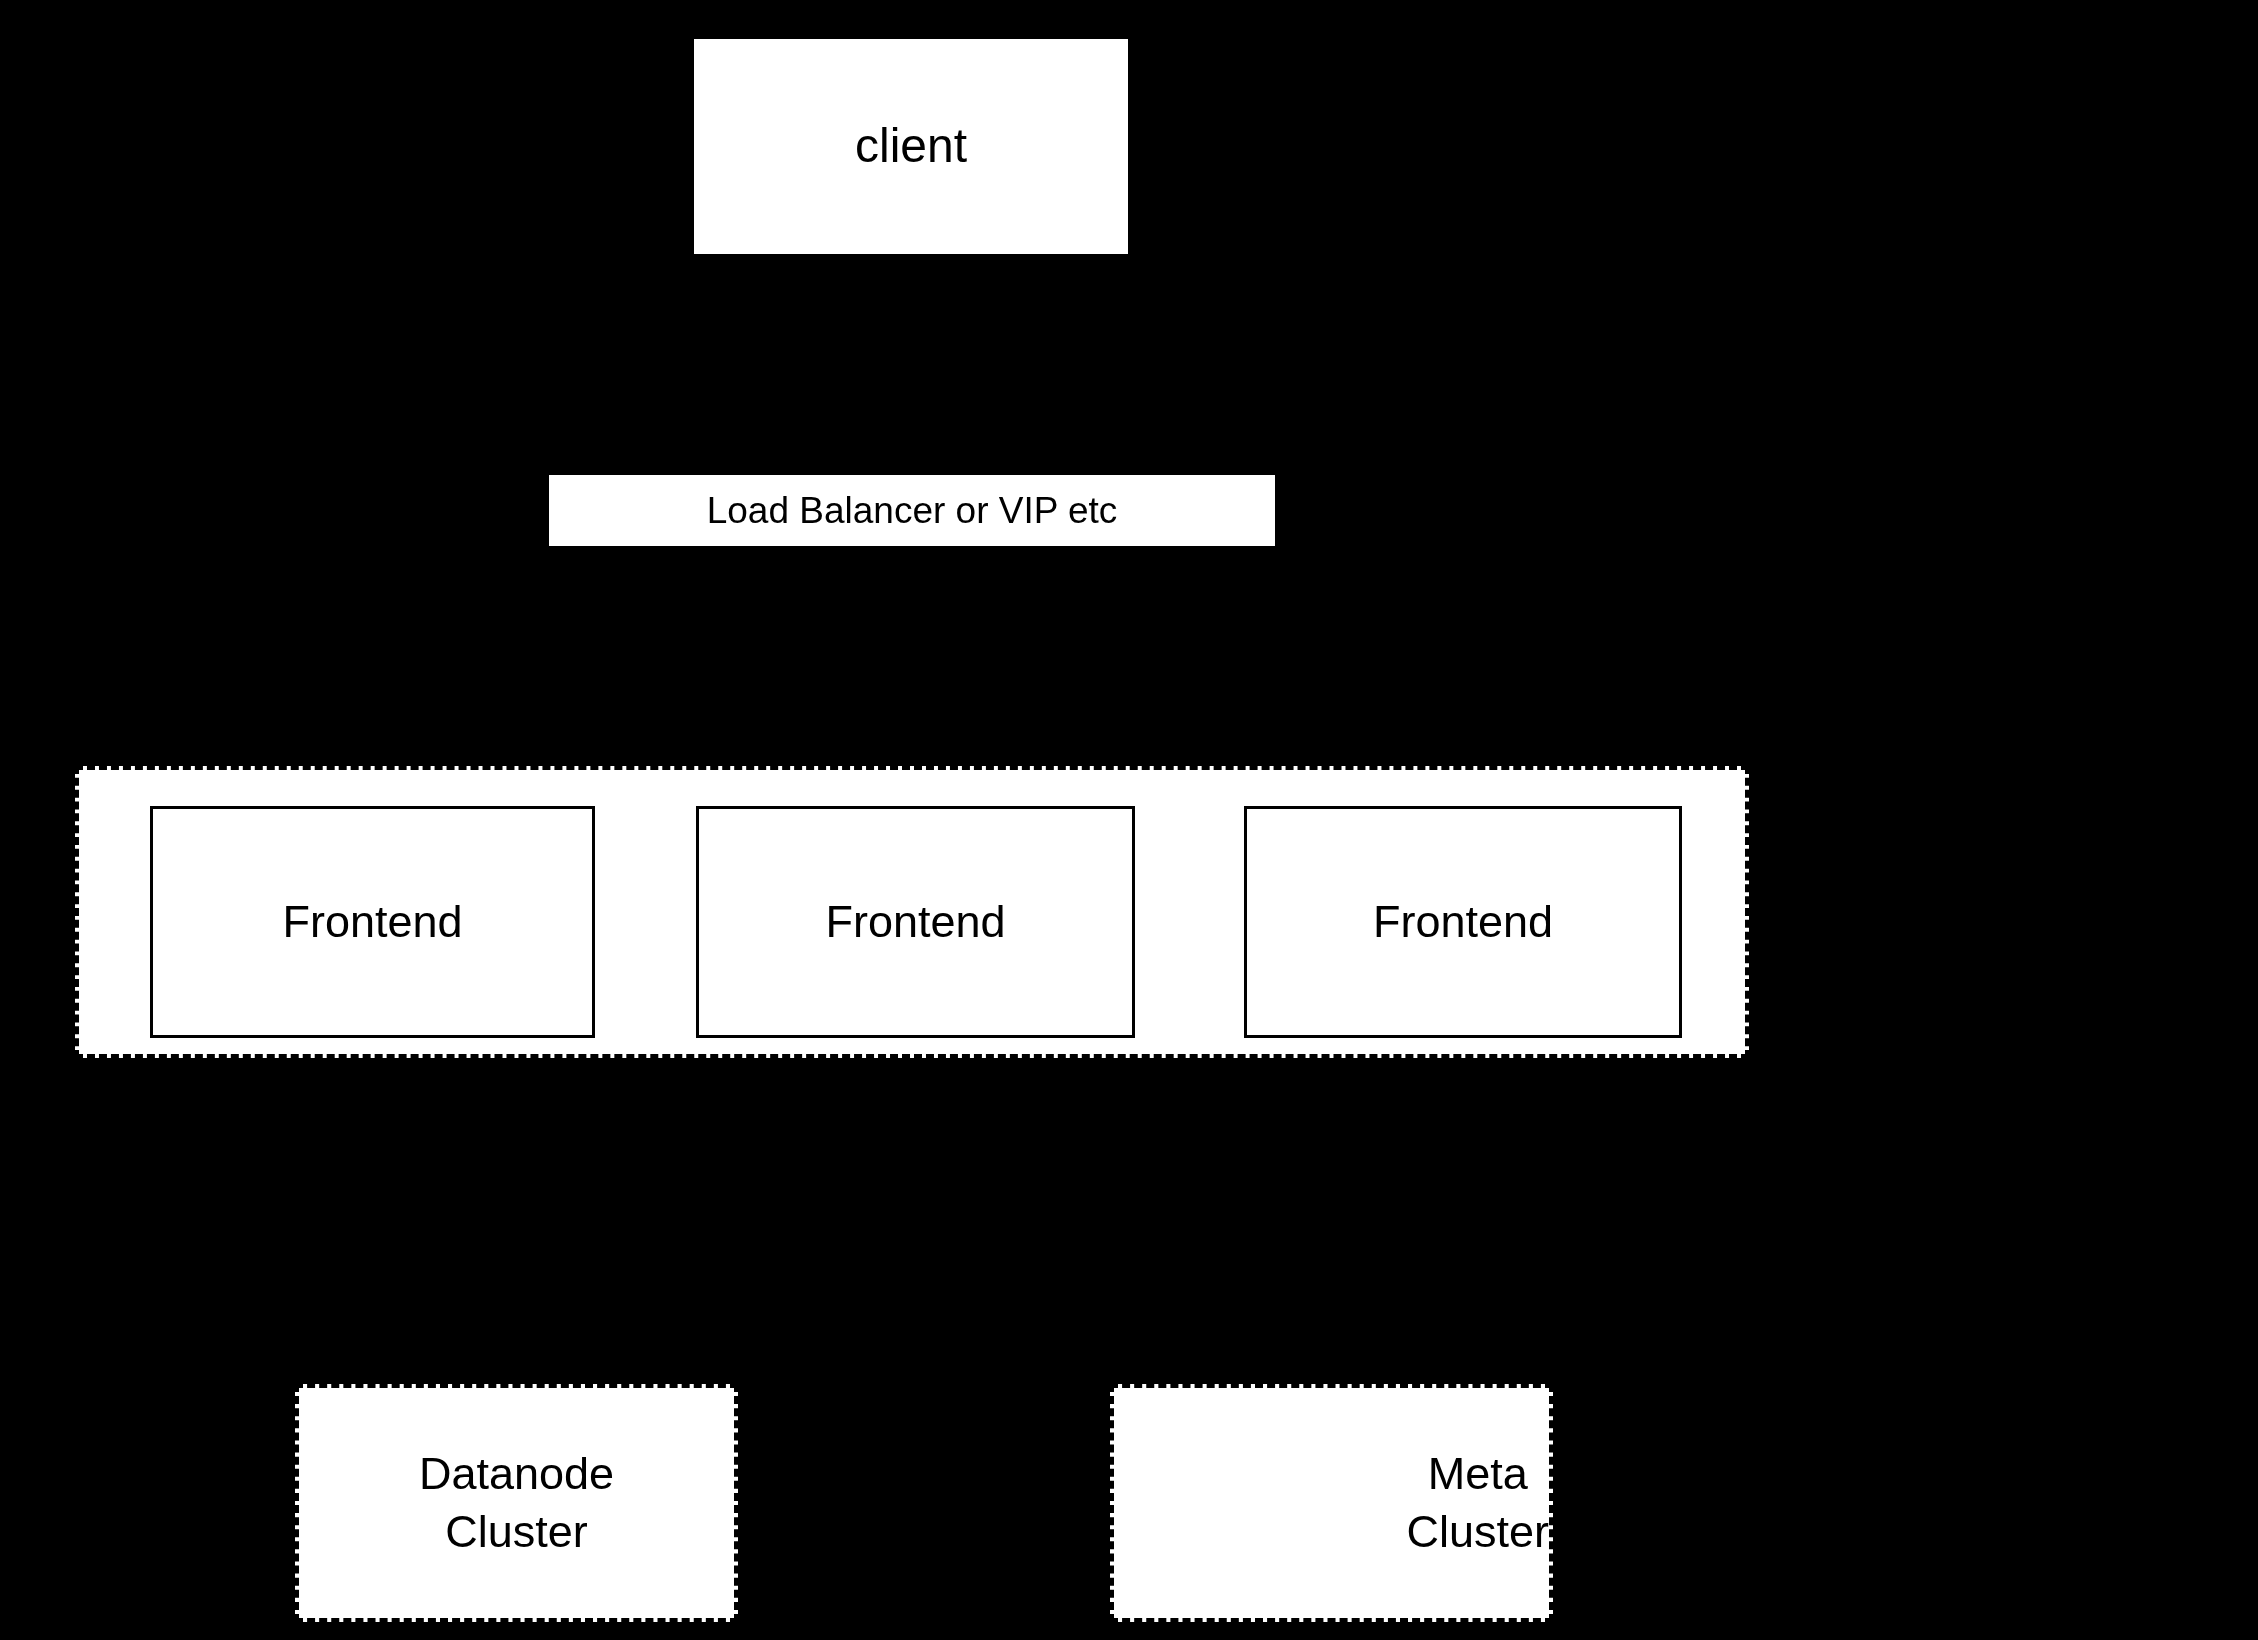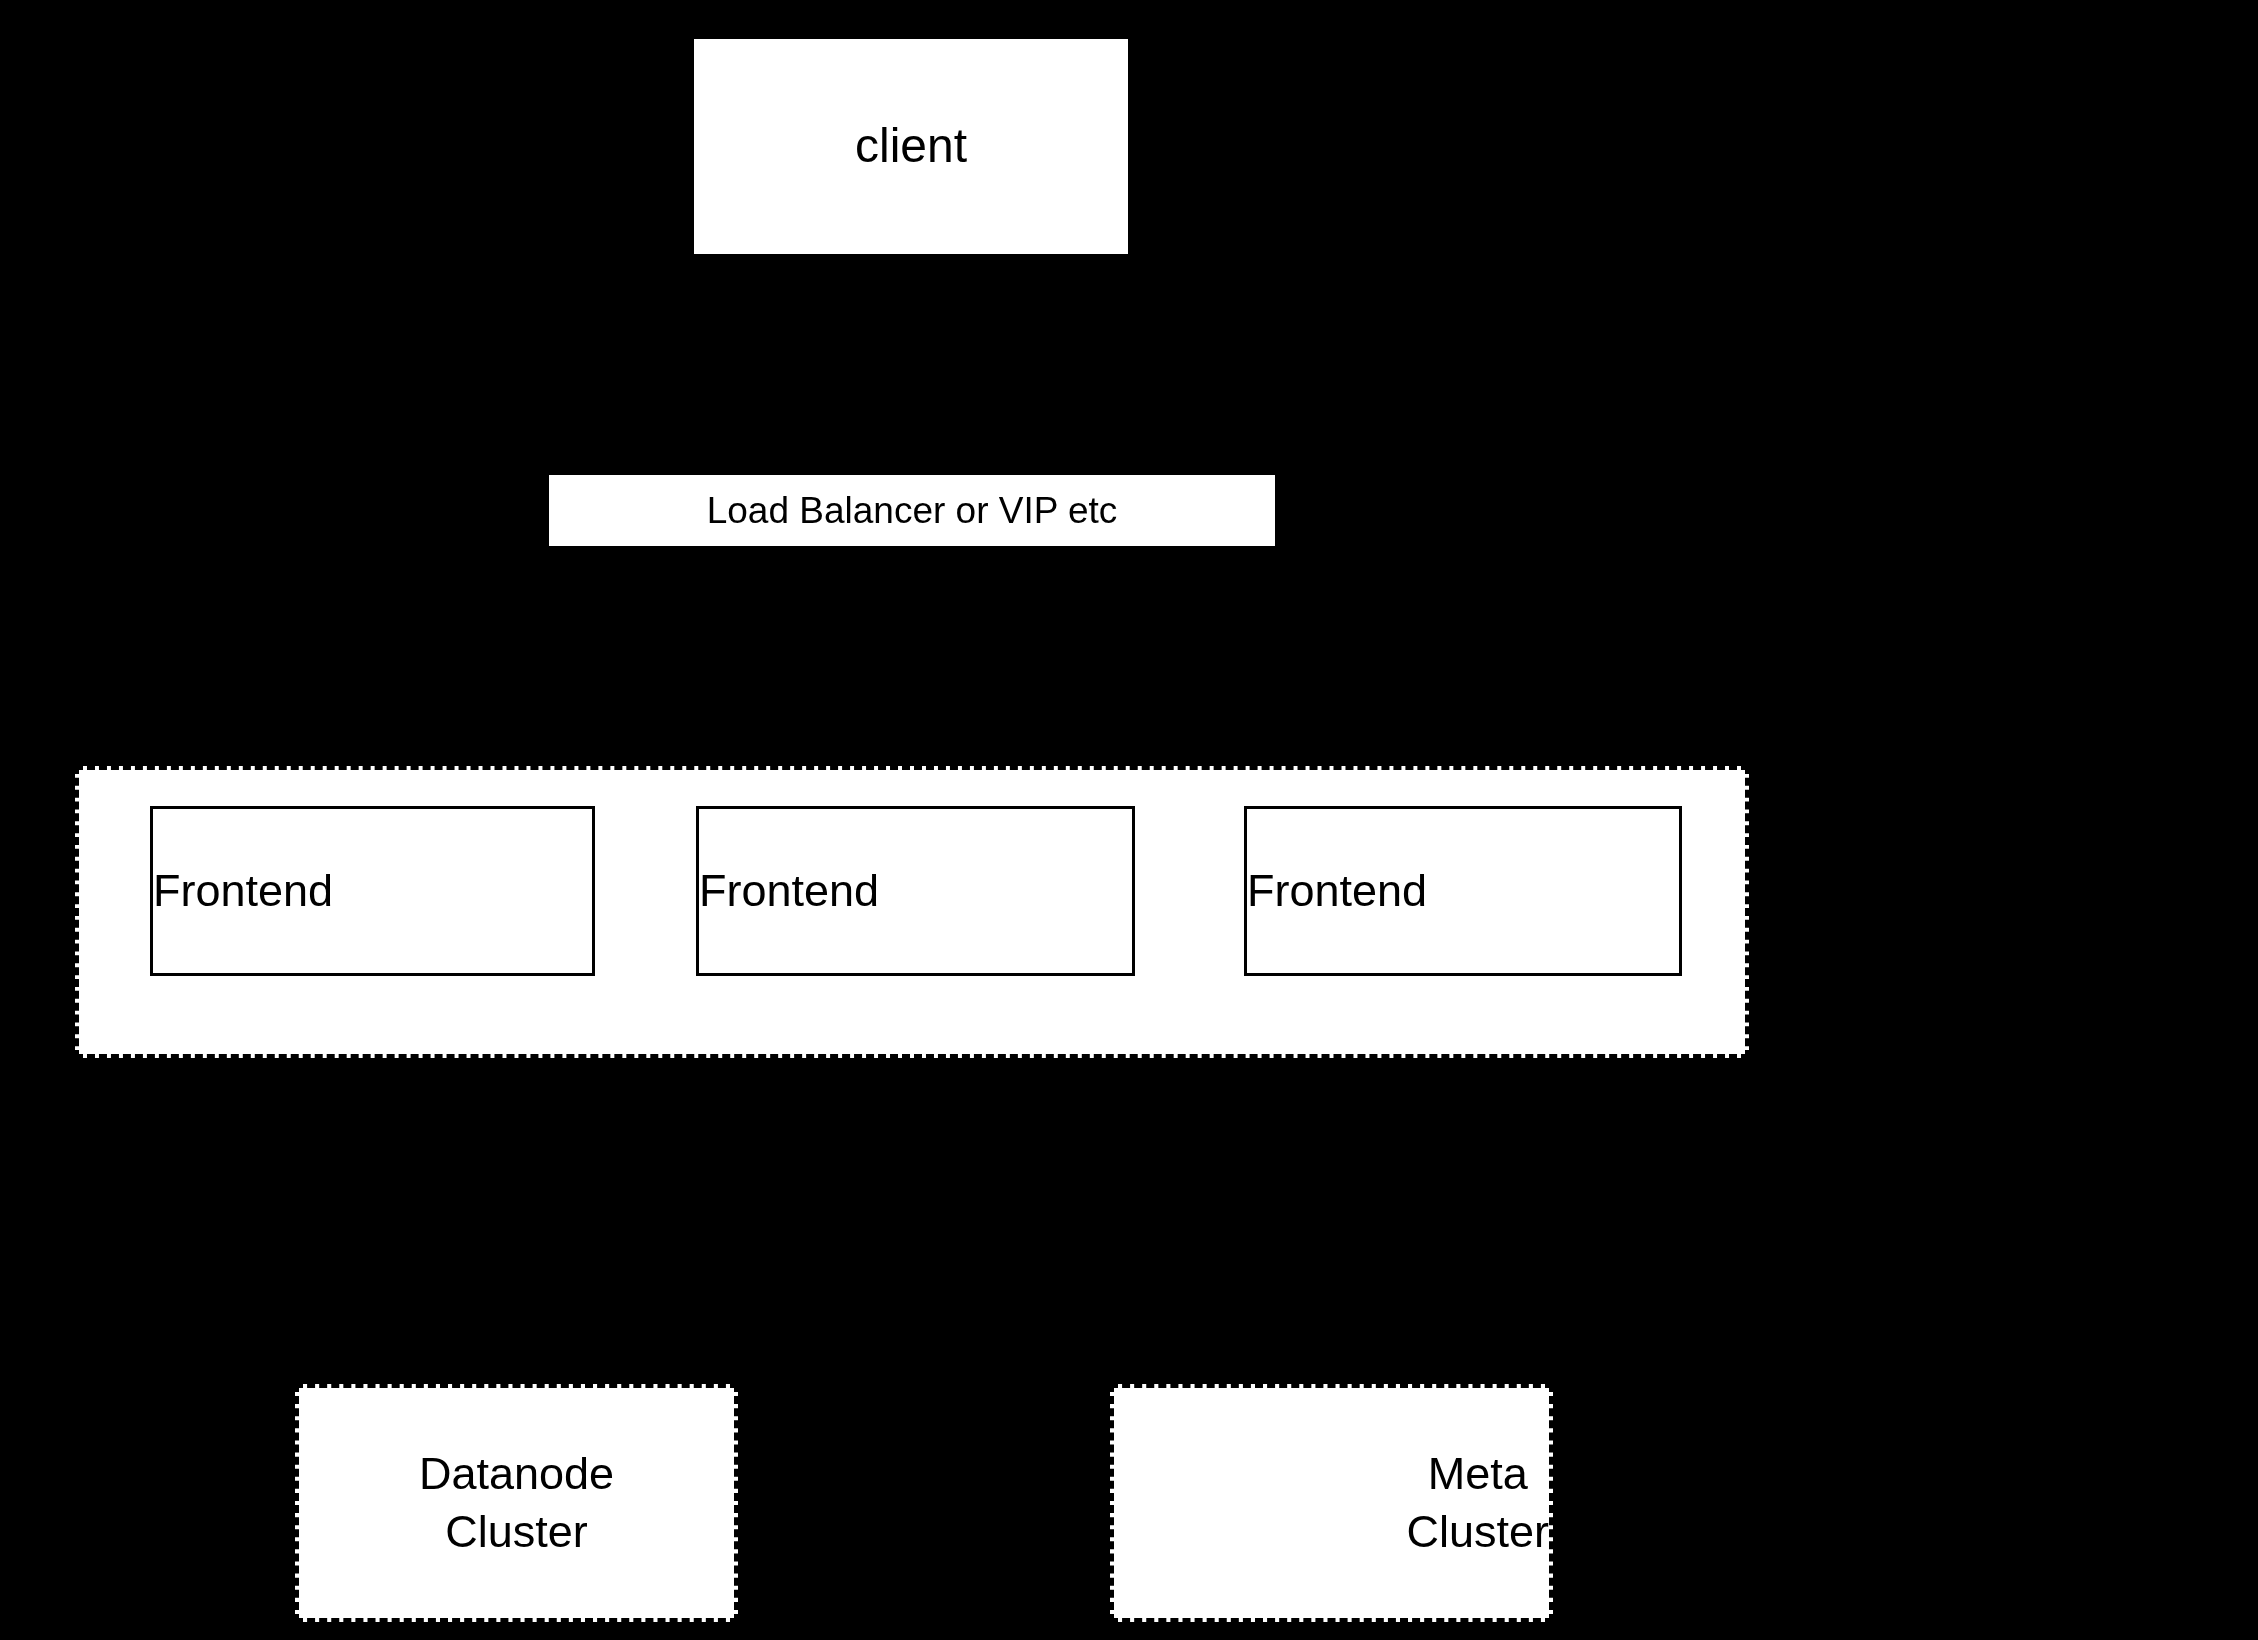--- a/index.html
+++ b/index.html
@@ -62,26 +62,27 @@
     width: 1674px;
     height: 292px;
     background: #ffffff;
     box-sizing: border-box;
     border: 4.5px dashed #000000;
   }
 
   .frontend-node {
     position: absolute;
     top: 36px;
-    height: 170px;
+    height: 232px;
     background: #ffffff;
     border: 3.6px solid #000000;
     box-sizing: border-box;
     display: flex;
     align-items: center;
+    justify-content: center;
     font-size: 45px;
     color: #000000;
   }
   #frontend-node-1 { left: 71px;  width: 445px; }
   #frontend-node-2 { left: 617px; width: 439px; }
   #frontend-node-3 { left: 1165px; width: 438px; }
 
   
   .cluster-node {
     position: absolute;

